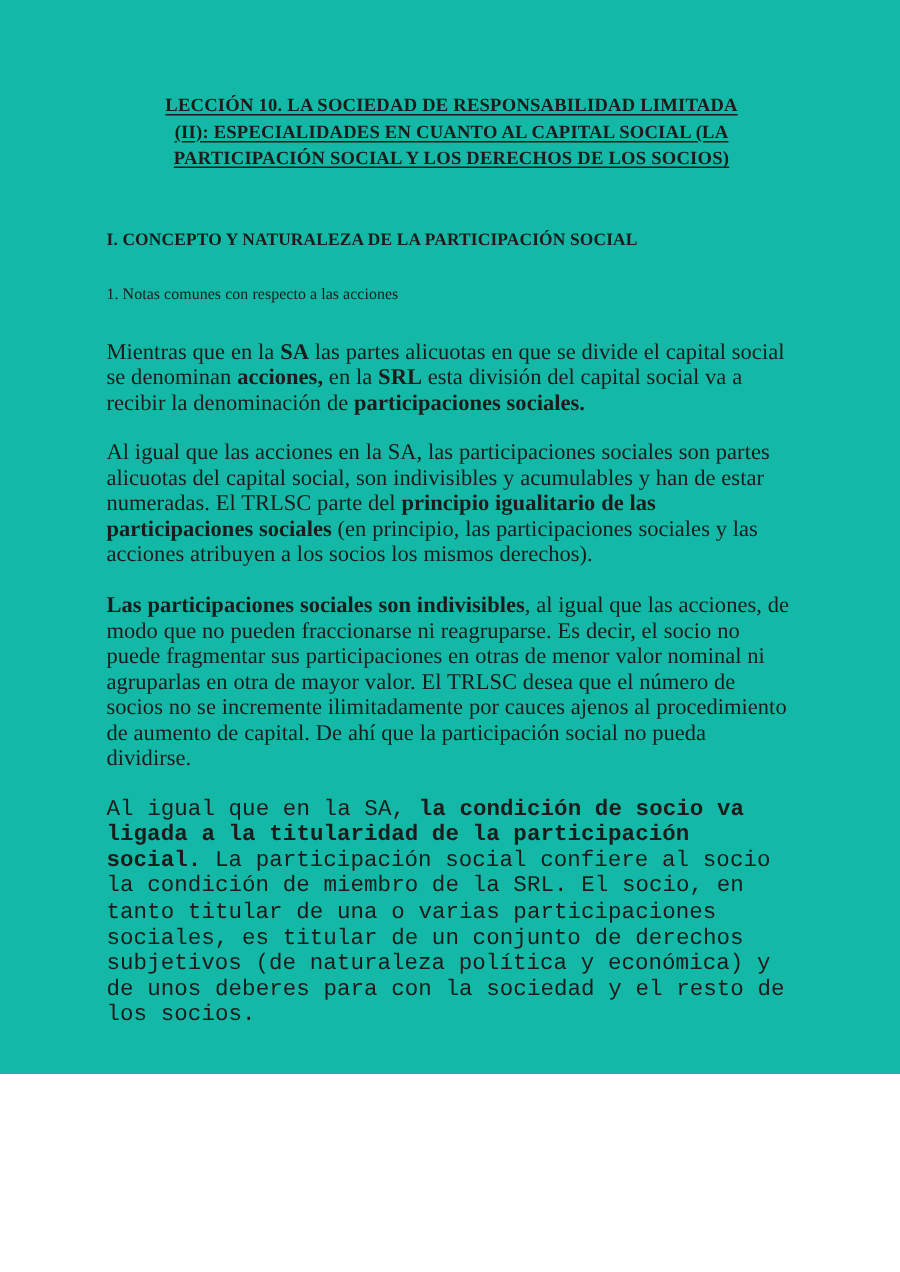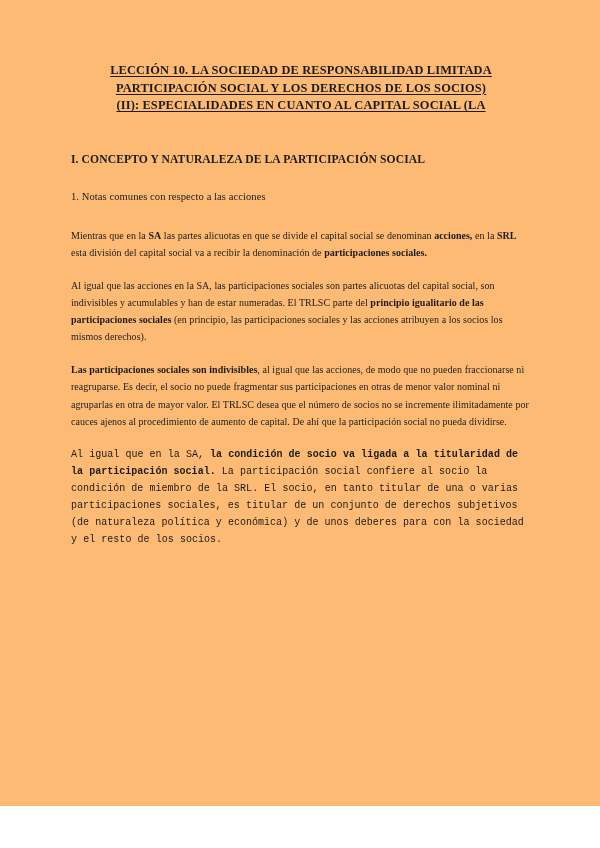--- a/index.html
+++ b/index.html
@@ -10,22 +10,22 @@
     width: 600px;
     height: 848px;
     background: #ffffff;
     font-family: "Liberation Serif", "DejaVu Serif", serif;
     color: #1c1c1c;
     overflow: hidden;
   }
   .page {
     position: relative;
     width: 600px;
-    height: 806px;
-    background: #fdba74;
+    height: 716px;
+    background: #14b8a6;
     box-sizing: border-box;
     padding: 0;
   }
   .content {
     position: absolute;
     left: 71px;
     top: 62px;
     width: 460px;
   }
   .doc-title {
@@ -52,40 +52,40 @@
   .spacer-after-section { height: 21px; }
   .sub-heading {
     font-weight: normal;
     font-size: 10.6px;
     line-height: 16px;
     letter-spacing: 0.05px;
     margin: 0;
   }
   .spacer-after-sub { height: 22px; }
   p.body-par {
-    font-size: 10px;
+    font-size: 15px;
     line-height: 17.1px;
     margin: 0 0 16px 0;
     text-align: left;
     letter-spacing: 0.02px;
     word-spacing: 0.1px;
   }
   p.body-par:last-child { margin-bottom: 0; font-family: Liberation Mono, monospace; }
   b, strong { font-weight: bold; }
 </style>
 </head>
 <body>
 
 <div class="page">
   <div class="content">
 
     <div class="doc-title">
       <span class="tline">LECCIÓN 10. LA SOCIEDAD DE RESPONSABILIDAD LIMITADA</span>
+      <span class="tline">(II): ESPECIALIDADES EN CUANTO AL CAPITAL SOCIAL (LA</span>
       <span class="tline">PARTICIPACIÓN SOCIAL Y LOS DERECHOS DE LOS SOCIOS)</span>
-      <span class="tline">(II): ESPECIALIDADES EN CUANTO AL CAPITAL SOCIAL (LA</span>
     </div>
 
     <div class="spacer-after-title"></div>
 
     <h2 class="section-heading">I. CONCEPTO Y NATURALEZA DE LA PARTICIPACIÓN SOCIAL</h2>
 
     <div class="spacer-after-section"></div>
 
     <h3 class="sub-heading">1. Notas comunes con respecto a las acciones</h3>
 

